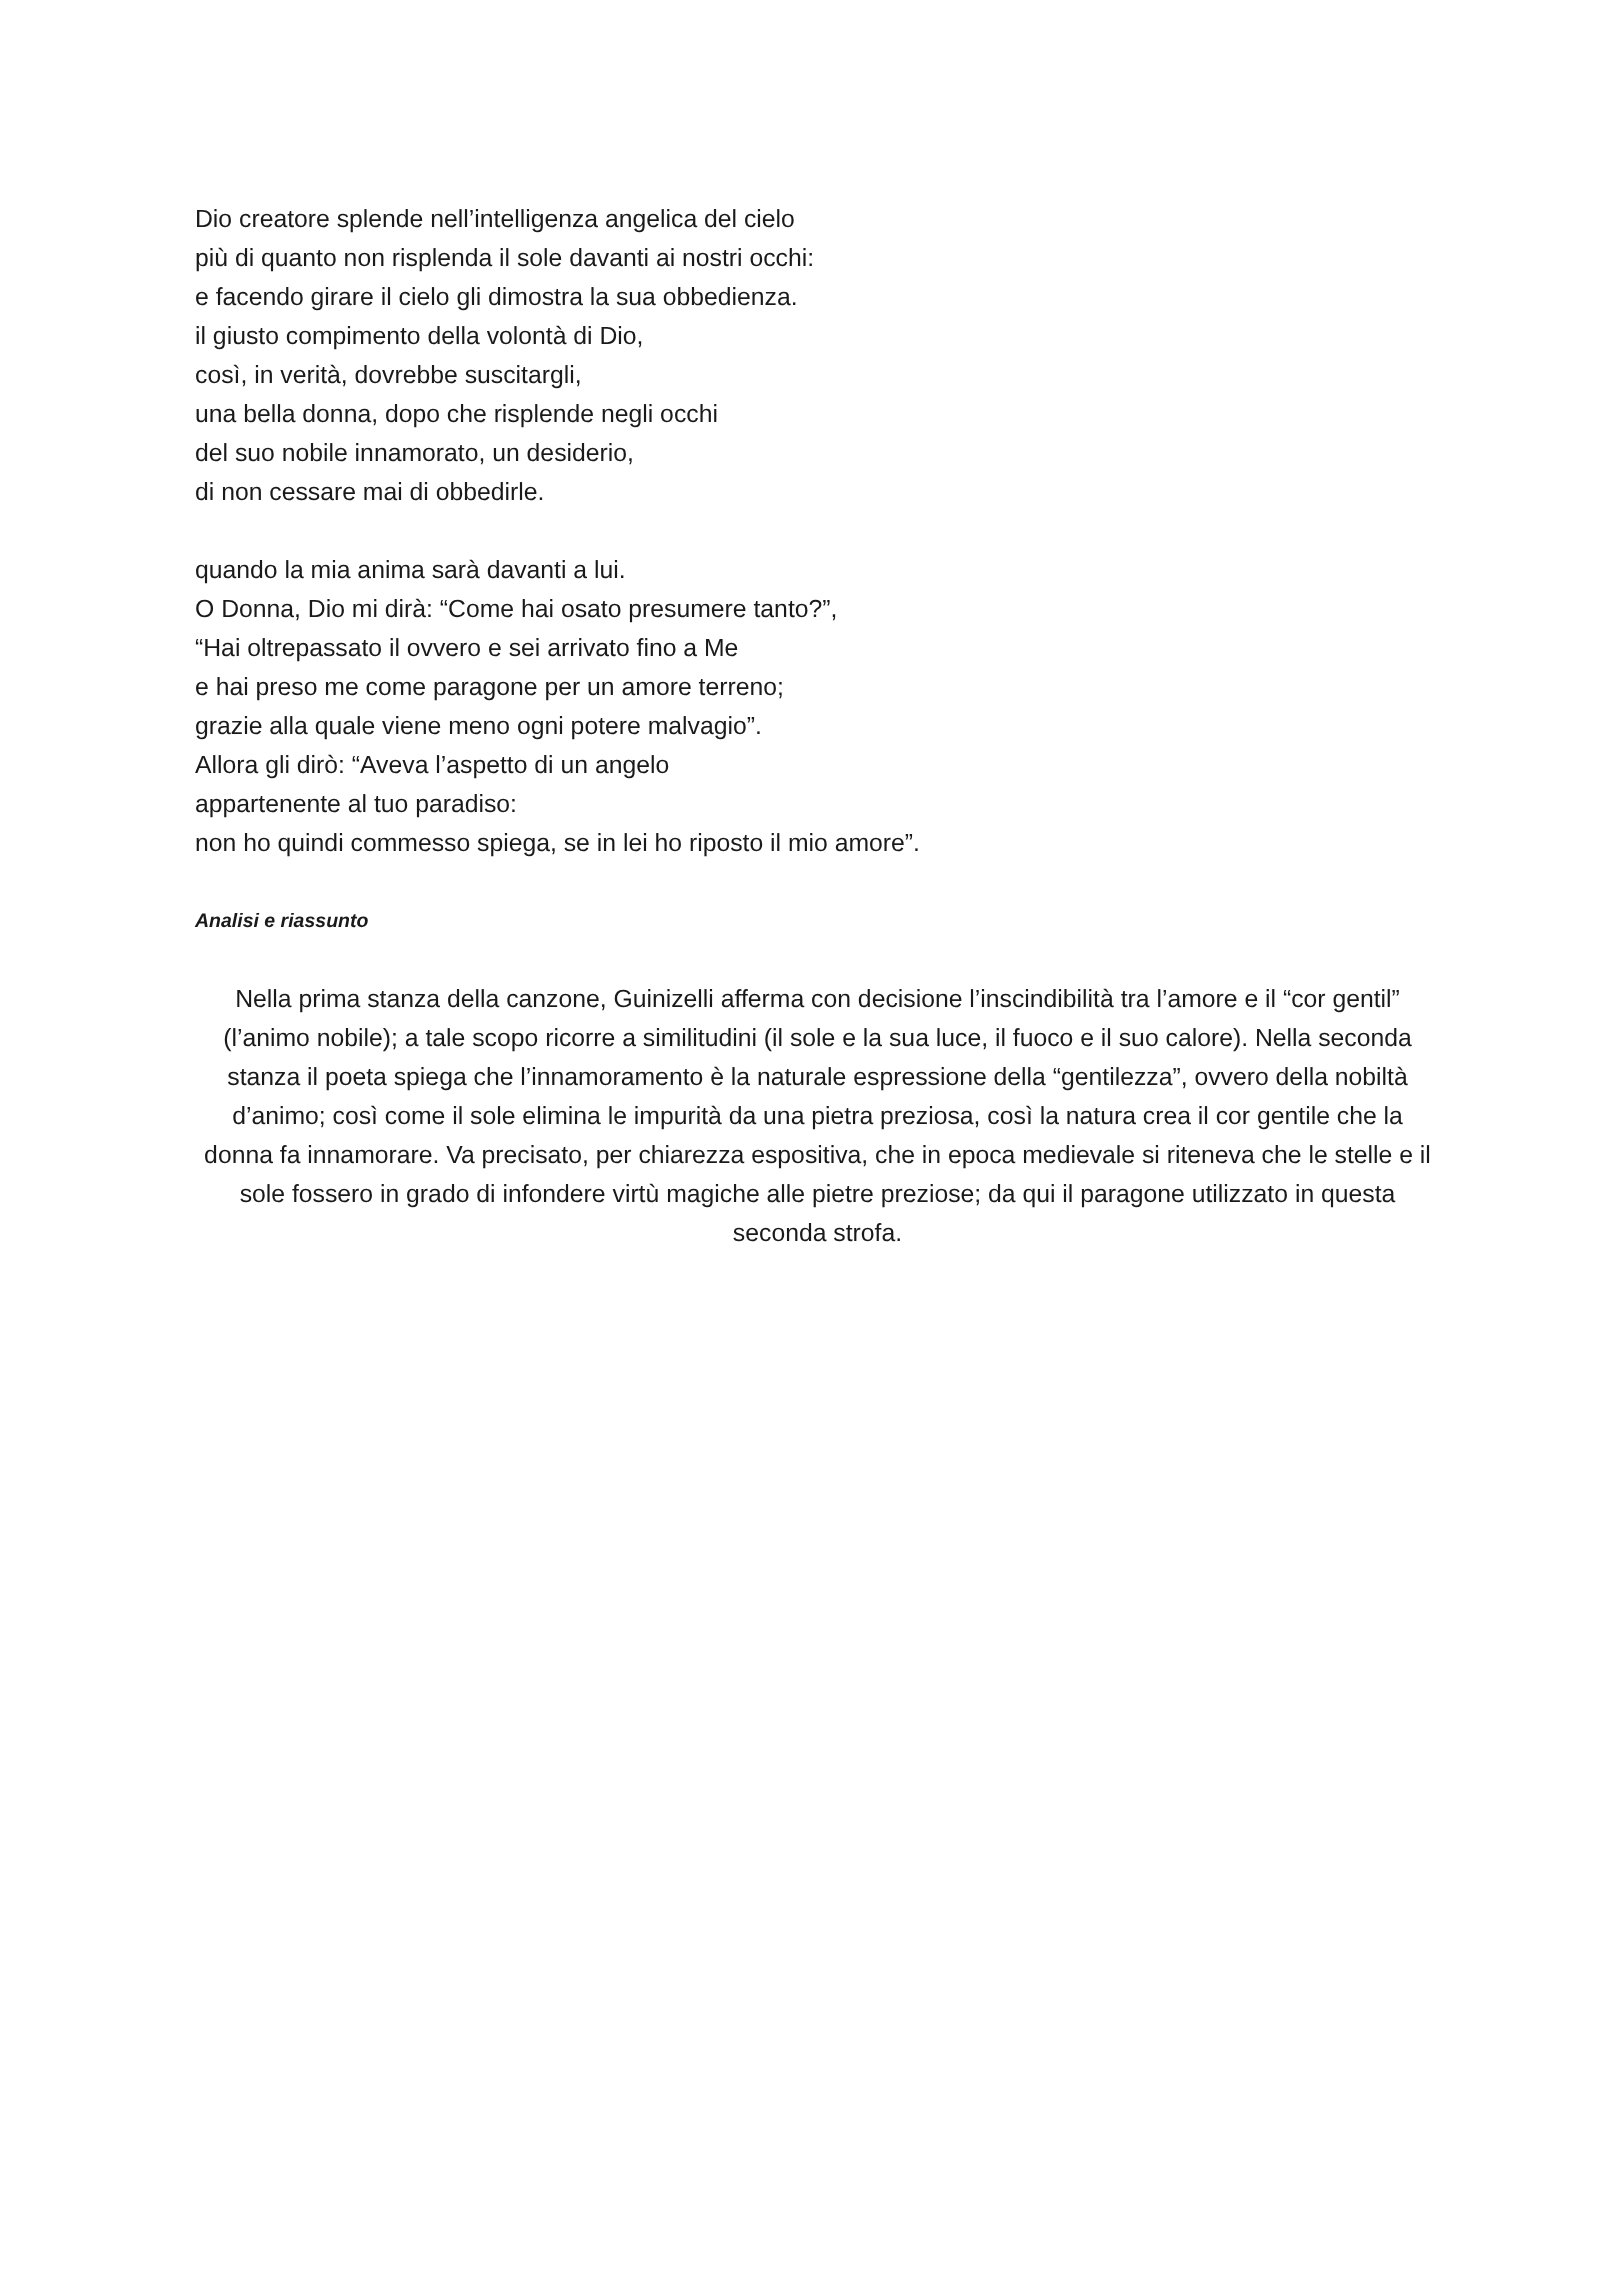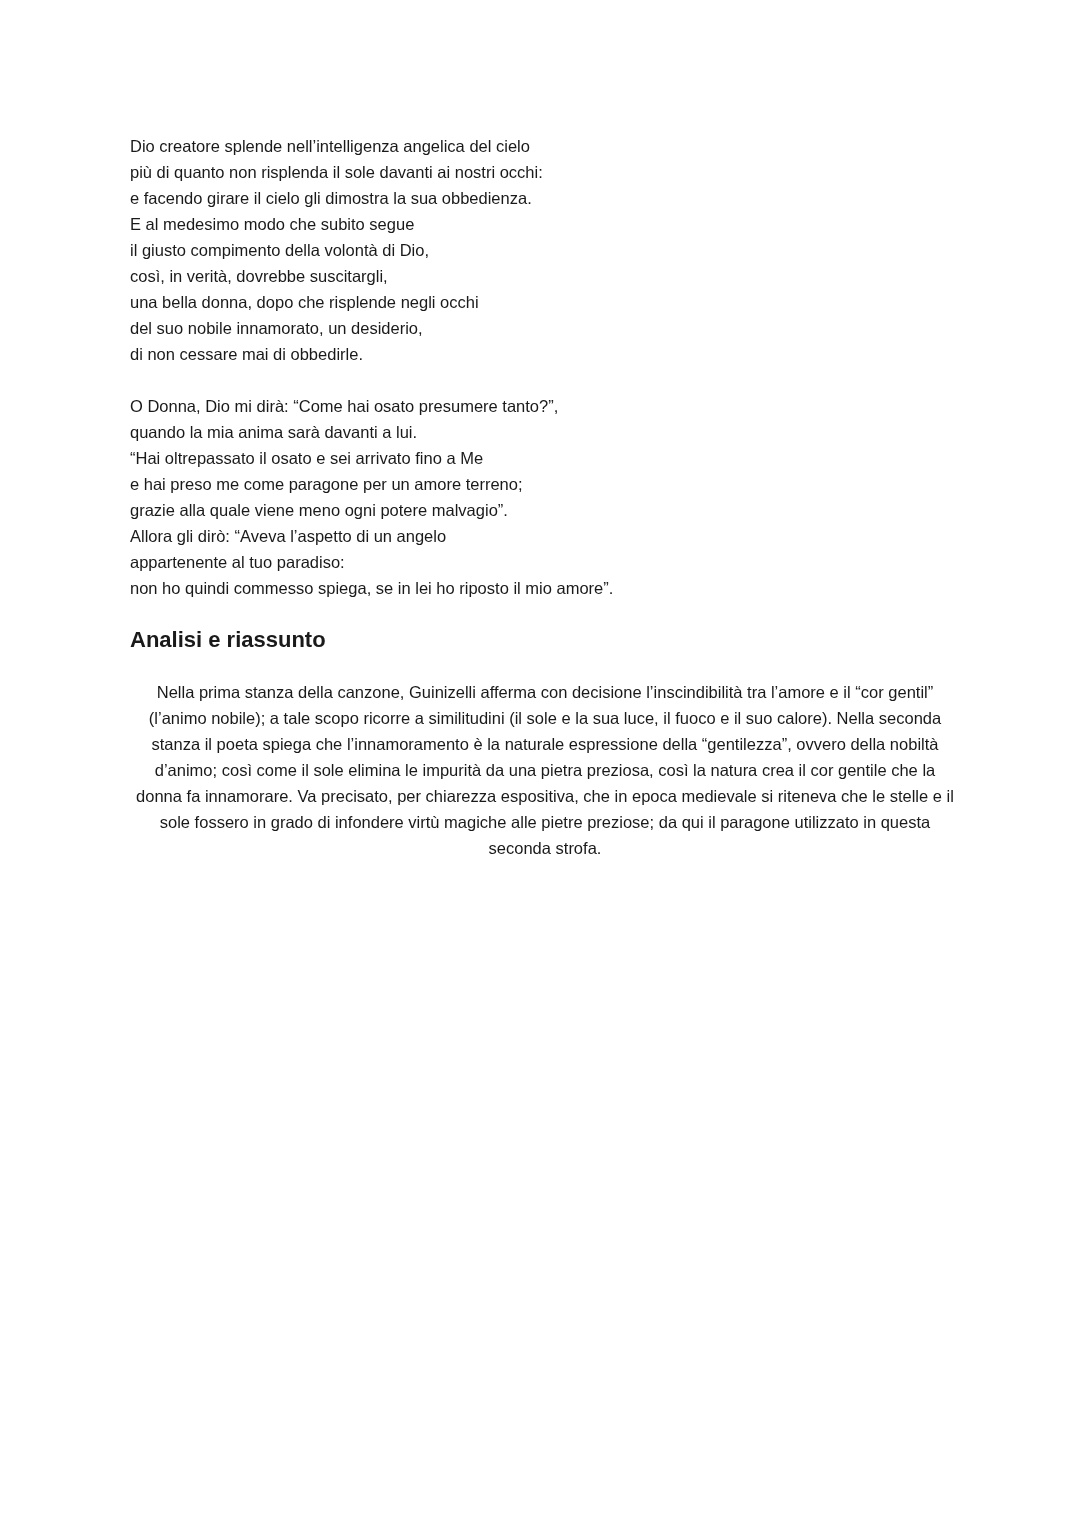--- a/index.html
+++ b/index.html
@@ -24,52 +24,52 @@
     line-height: 26px;
   }
   .poem-block p {
     white-space: pre-wrap;
   }
   .block-gap {
     height: 26px;
   }
   .section-heading {
     font-weight: bold;
-    font-size: 22px;
+    font-size: 13px;
     line-height: 26px;
+    font-style: italic;
   }
   .analysis {
     margin-top: 26px;
     text-align: center;
   }
 </style>
 </head>
 <body>
 
 <div class="page">
   <div class="content">
 
     <div class="poem-block">
       <p>Dio creatore splende nell’intelligenza angelica del cielo</p>
       <p>più di quanto non risplenda il sole davanti ai nostri occhi:</p>
       <p>e facendo girare il cielo gli dimostra la sua obbedienza.</p>
-      <p>E al medesimo modo che subito segue</p>
       <p>il giusto compimento della volontà di Dio,</p>
       <p>così, in verità, dovrebbe suscitargli,</p>
       <p>una bella donna, dopo che risplende negli occhi</p>
       <p>del suo nobile innamorato, un desiderio,</p>
       <p>di non cessare mai di obbedirle.</p>
     </div>
 
     <div class="block-gap"></div>
 
     <div class="poem-block">
+      <p>quando la mia anima sarà davanti a lui.</p>
       <p>O Donna, Dio mi dirà: “Come hai osato presumere tanto?”,</p>
-      <p>quando la mia anima sarà davanti a lui.</p>
-      <p>“Hai oltrepassato il osato e sei arrivato fino a Me</p>
+      <p>“Hai oltrepassato il ovvero e sei arrivato fino a Me</p>
       <p>e hai preso me come paragone per un amore terreno;</p>
       <p>grazie alla quale viene meno ogni potere malvagio”.</p>
       <p>Allora gli dirò: “Aveva l’aspetto di un angelo</p>
       <p>appartenente al tuo paradiso:</p>
       <p>non ho quindi commesso spiega, se in lei ho riposto il mio amore”.</p>
     </div>
 
     <div class="block-gap"></div>
 
     <h2 class="section-heading">Analisi e riassunto</h2>

